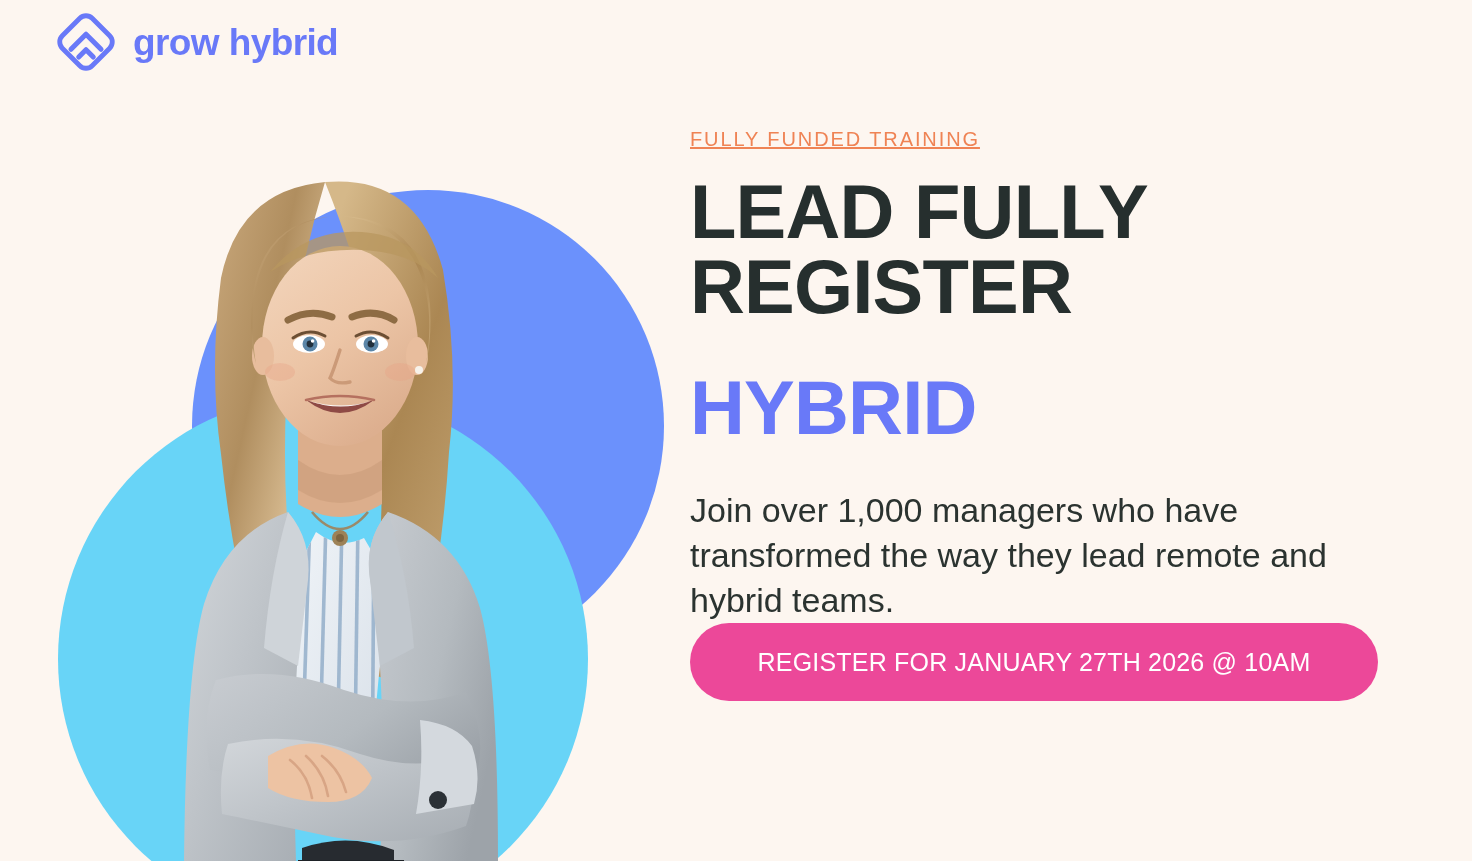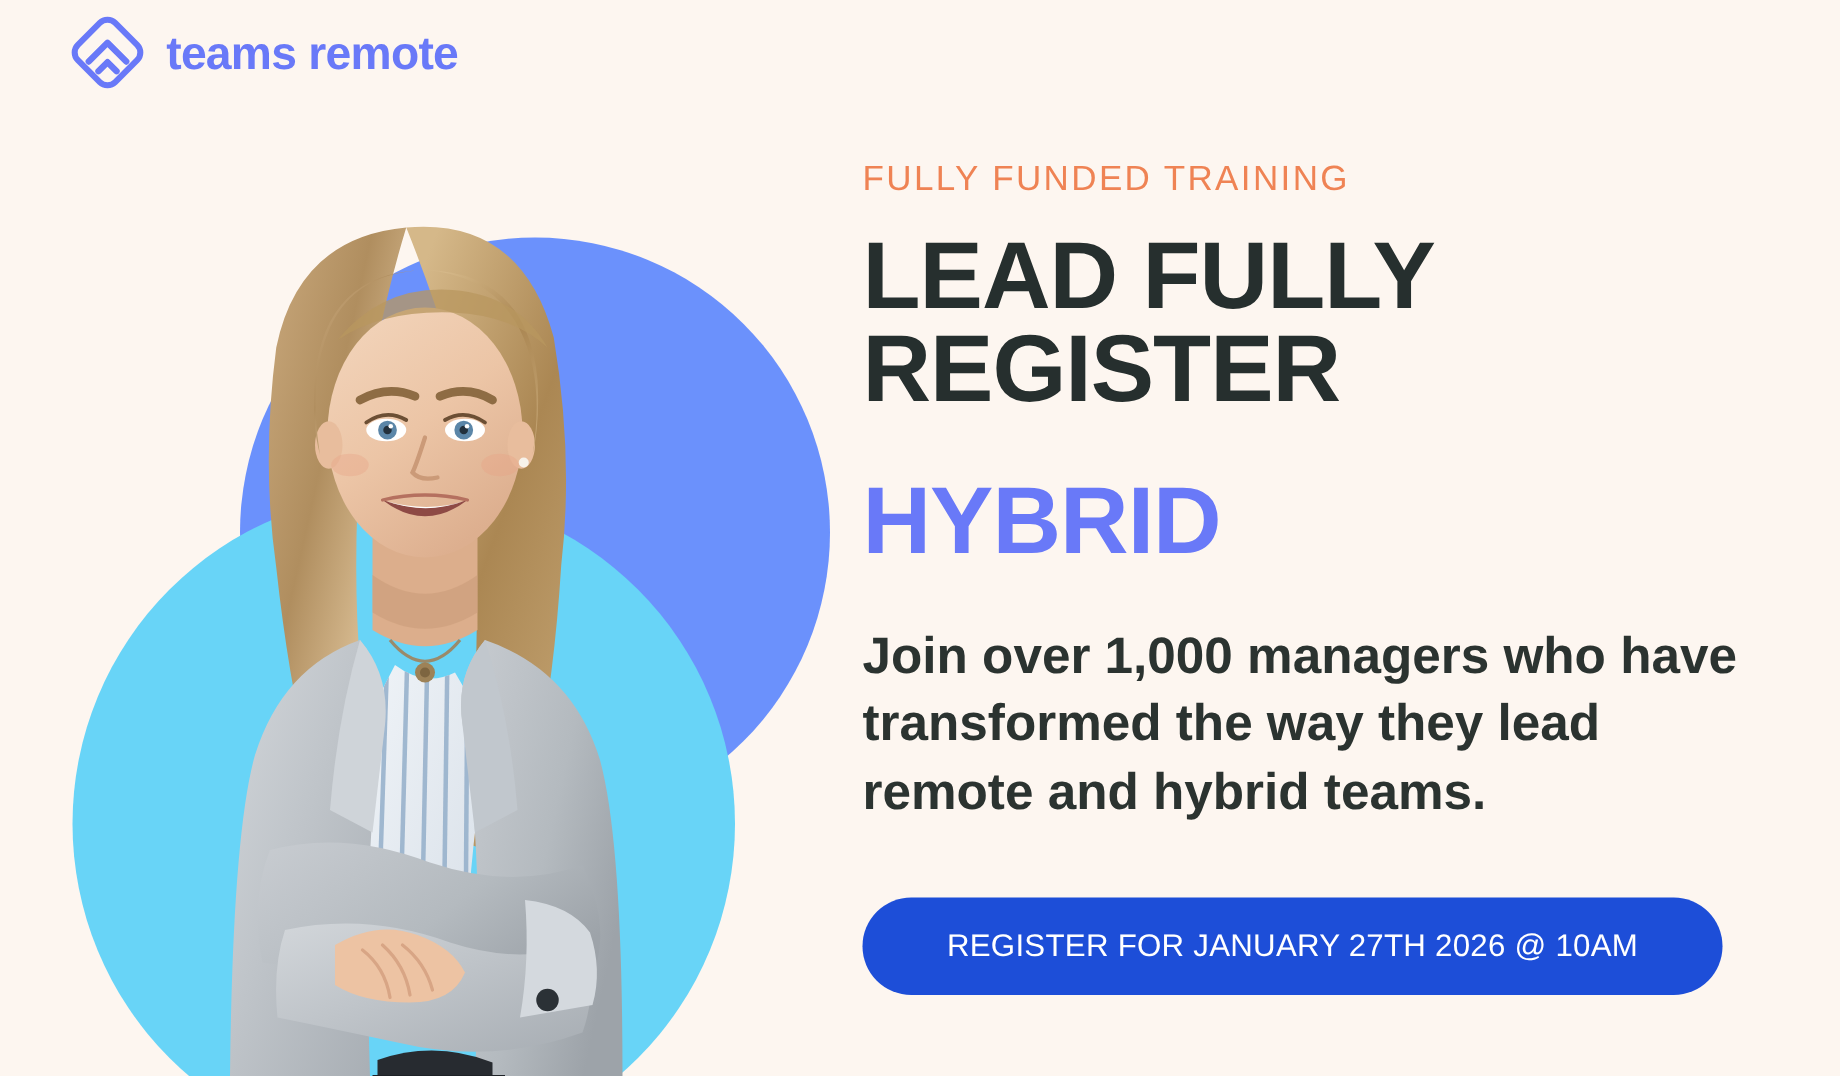--- a/index.html
+++ b/index.html
@@ -99,27 +99,28 @@
 
   
   .content {
     position: absolute;
     left: 690px;
     top: 128px;
     width: 720px;
   }
 
   .eyebrow {
-    font-size: 28px;
+    font-size: 20px;
     font-weight: 500;
     letter-spacing: 1.9px;
     color: #ef8354;
     line-height: 1.1;
     margin-bottom: 24px;
     white-space: nowrap;
+    text-decoration: underline;
   }
 
   .headline {
     font-size: 76px;
     font-weight: 700;
     letter-spacing: -0.8px;
     line-height: 0.99;
     color: #262f2e;
     margin-bottom: 2px;
   }
@@ -127,39 +128,38 @@
   .headline-line { display: block; }
 
   .headline-accent {
     display: block;
     color: #6979f8;
     margin-top: 46px;
   }
 
   .subhead {
     margin-top: 42px;
-    font-size: 41px;
-    font-weight: 700;
+    font-size: 34px;
+    font-weight: 400;
     line-height: 1.33;
     color: #2b3330;
     max-width: 740px;
   }
 
   
   .cta {
     display: inline-flex;
     align-items: center;
     justify-content: center;
-    margin-top: 58px;
     min-width: 688px;
     height: 78px;
     padding: 0 34px;
     border: none;
     border-radius: 39px;
-    background: #1d4ed8;
+    background: #ec4899;
     color: #ffffff;
     font-family: "Liberation Sans", sans-serif;
     font-size: 25px;
     font-weight: 500;
     letter-spacing: 0.2px;
     cursor: pointer;
     white-space: nowrap;
   }
 </style>
 </head>
@@ -168,21 +168,21 @@
 <div class="page">
 
   <div class="brand">
     <svg class="brand-mark" viewBox="0 0 64 64" aria-hidden="true">
       <g fill="none" stroke="#6979f8" stroke-linejoin="round" stroke-linecap="round">
         <rect x="10.2" y="10.2" width="43.6" height="43.6" rx="9" ry="9" transform="rotate(45 32 32)" stroke-width="5"></rect>
         <path d="M16.5 39.5 L32 24 L47.5 39.5" stroke-width="5.2"></path>
         <path d="M24.5 47.5 L32 40 L39.5 47.5" stroke-width="5.2"></path>
       </g>
     </svg>
-    <span class="brand-name">teams remote</span>
+    <span class="brand-name">grow hybrid</span>
   </div>
 
   <div class="hero-visual">
     <div class="blob-blue"></div>
     <div class="blob-cyan"></div>
 
     <div class="portrait-wrap">
       <svg class="portrait" viewBox="0 0 440 701" aria-hidden="true">
         <defs>
           <linearGradient id="hairG" x1="0" y1="0" x2="1" y2="1">

